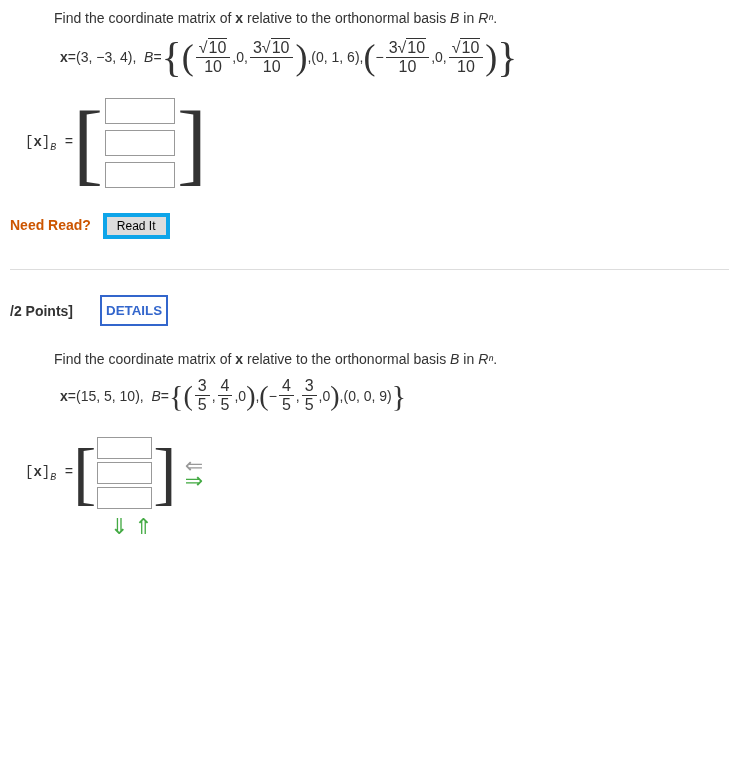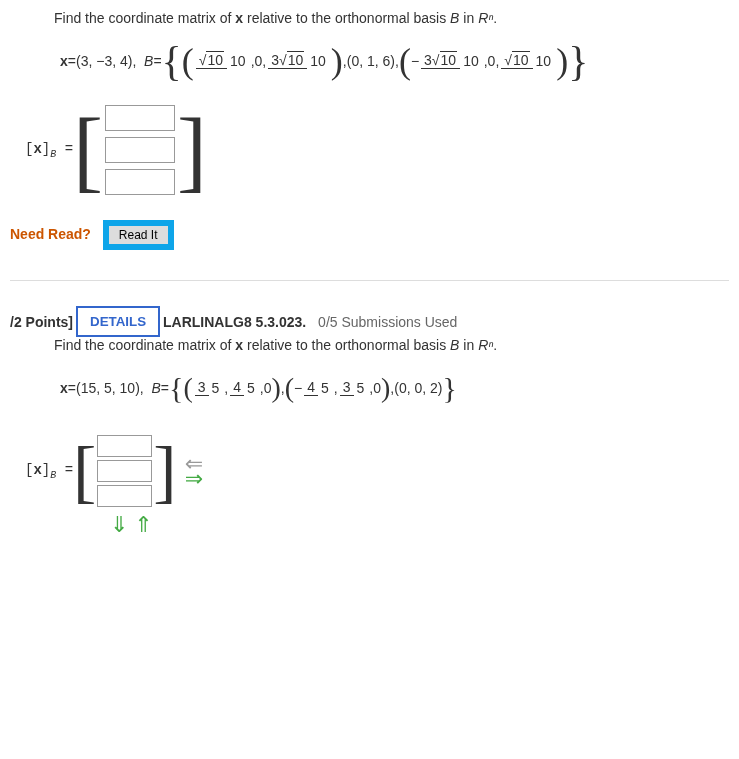--- a/index.html
+++ b/index.html
@@ -58,62 +58,63 @@
     .xb-label {
       font-family: Liberation Mono, monospace;
     }
     .need-help {
       color: #cc5500;
       font-weight: bold;
       margin-bottom: 30px;
     }
     .readit-btn {
       background: #ddd;
-      border: 6px solid #0ea5e9;
+      border: 4px solid #0ea5e9;
       padding: 2px 10px;
       font-size: 12px;
       margin-left: 8px;
       cursor: pointer;
     }
     hr {
       border: none;
       border-top: 1px solid #ddd;
       margin: 25px 0;
     }
     .part-header {
       display: flex;
       align-items: center;
-      gap: 3px;
+      gap: 27px;
+      margin-bottom: 25px;
     }
     .points {
       font-weight: bold;
       color: #333;
     }
     .details-btn {
       border: 2px solid #3366cc;
       color: #3366cc;
-      padding: 6px 12px;
+      padding: 6px 4px;
       font-weight: bold;
       background: white;
       cursor: pointer;
     }
     .book-ref {
       font-weight: bold;
     }
     .submissions {
       color: #666;
       margin-left: 8px;
     }
     .frac {
       display: inline-flex;
-      flex-direction: row;
+      flex-direction: column;
       align-items: center;
       vertical-align: middle;
-      font-size: 14px;
-      margin: 16px 2px;
+      font-size: 16px;
+      margin: 0 2px;
     }
     .frac > span:first-child {
       border-bottom: 1px solid #333;
       padding: 0 3px;
     }
     .frac > span:last-child {
       padding: 0 3px;
     }
     .sqrt-sym::before {
       content: "√";
@@ -242,24 +243,20 @@
 <div class="need-help">
   <span>Need Read?</span>
   <button class="readit-btn">Read It</button>
 </div>
 
 <hr>
 
 <div class="part-header">
   <span class="points">/2 Points]</span>
   <button class="details-btn">DETAILS</button>
-  <span>
-    <span class="book-ref">LARLINALG8 5.3.023.</span>
-    <span class="submissions">0/5 Submissions Used</span>
-  </span>
 </div>
 
 <div class="problem-text">
   <span>Find the coordinate matrix of </span><span class="var-x">x</span><span> relative to the orthonormal basis </span><span class="italic-var">B</span><span> in </span><span class="italic-var">Rⁿ</span><span>.</span>
 </div>
 
 <div class="formula-row">
   <span class="var-x">x</span>
   <span> = </span>
   <span>(15, 5, 10)</span>
@@ -291,21 +288,21 @@
       </span>
     <span>, </span>
     <span class="frac">
         <span>3</span>
         <span>5</span>
       </span>
     <span>, </span>
     <span>0</span>
     <span class="mid-brace" style="font-size:28px">)</span>
     <span>, </span>
-    <span>(0, 0, 2)</span>
+    <span>(0, 0, 9)</span>
     <span class="mid-brace">}</span>
   </span>
 </div>
 
 <div style="margin-top:20px;">
   <div class="matrix-sm-container">
     <span class="xb-label">
       <span>[</span><span class="var-x">x</span><span>]</span><sub class="italic-var">B</sub>
       <span> = </span>
     </span>

